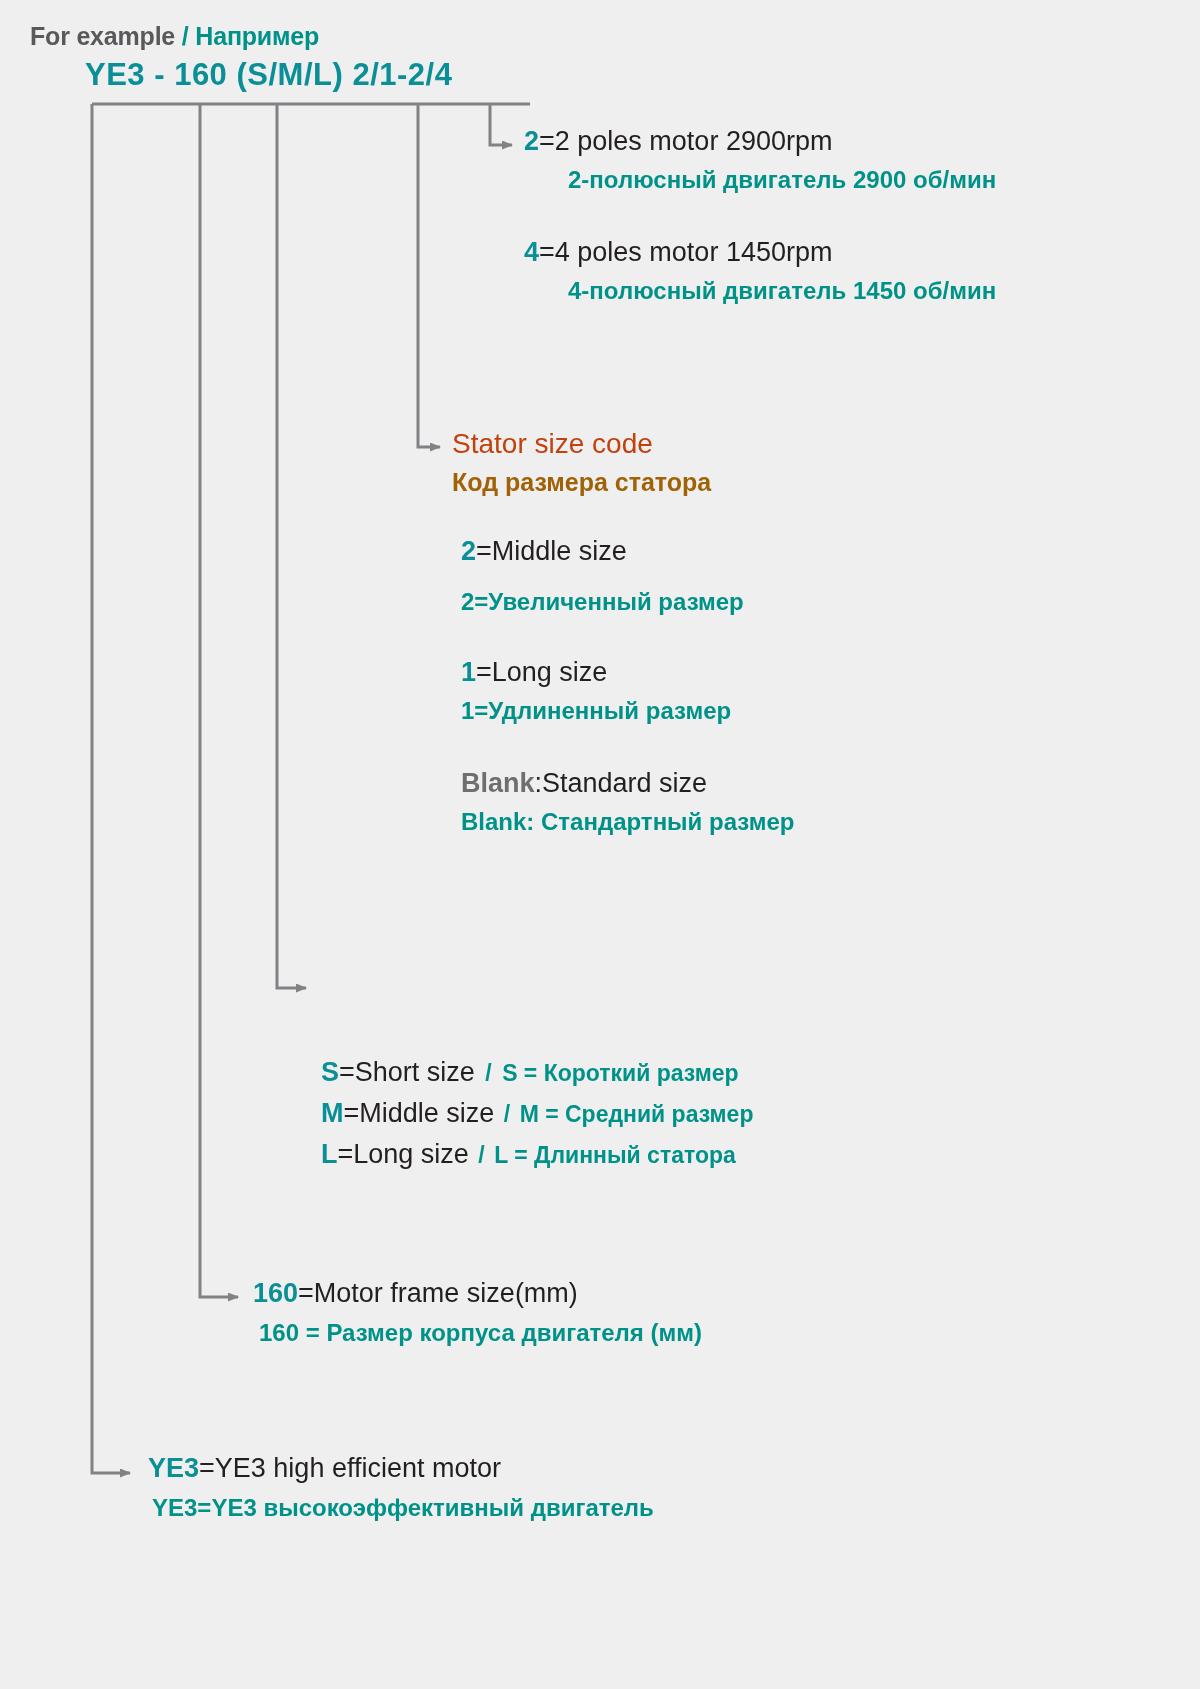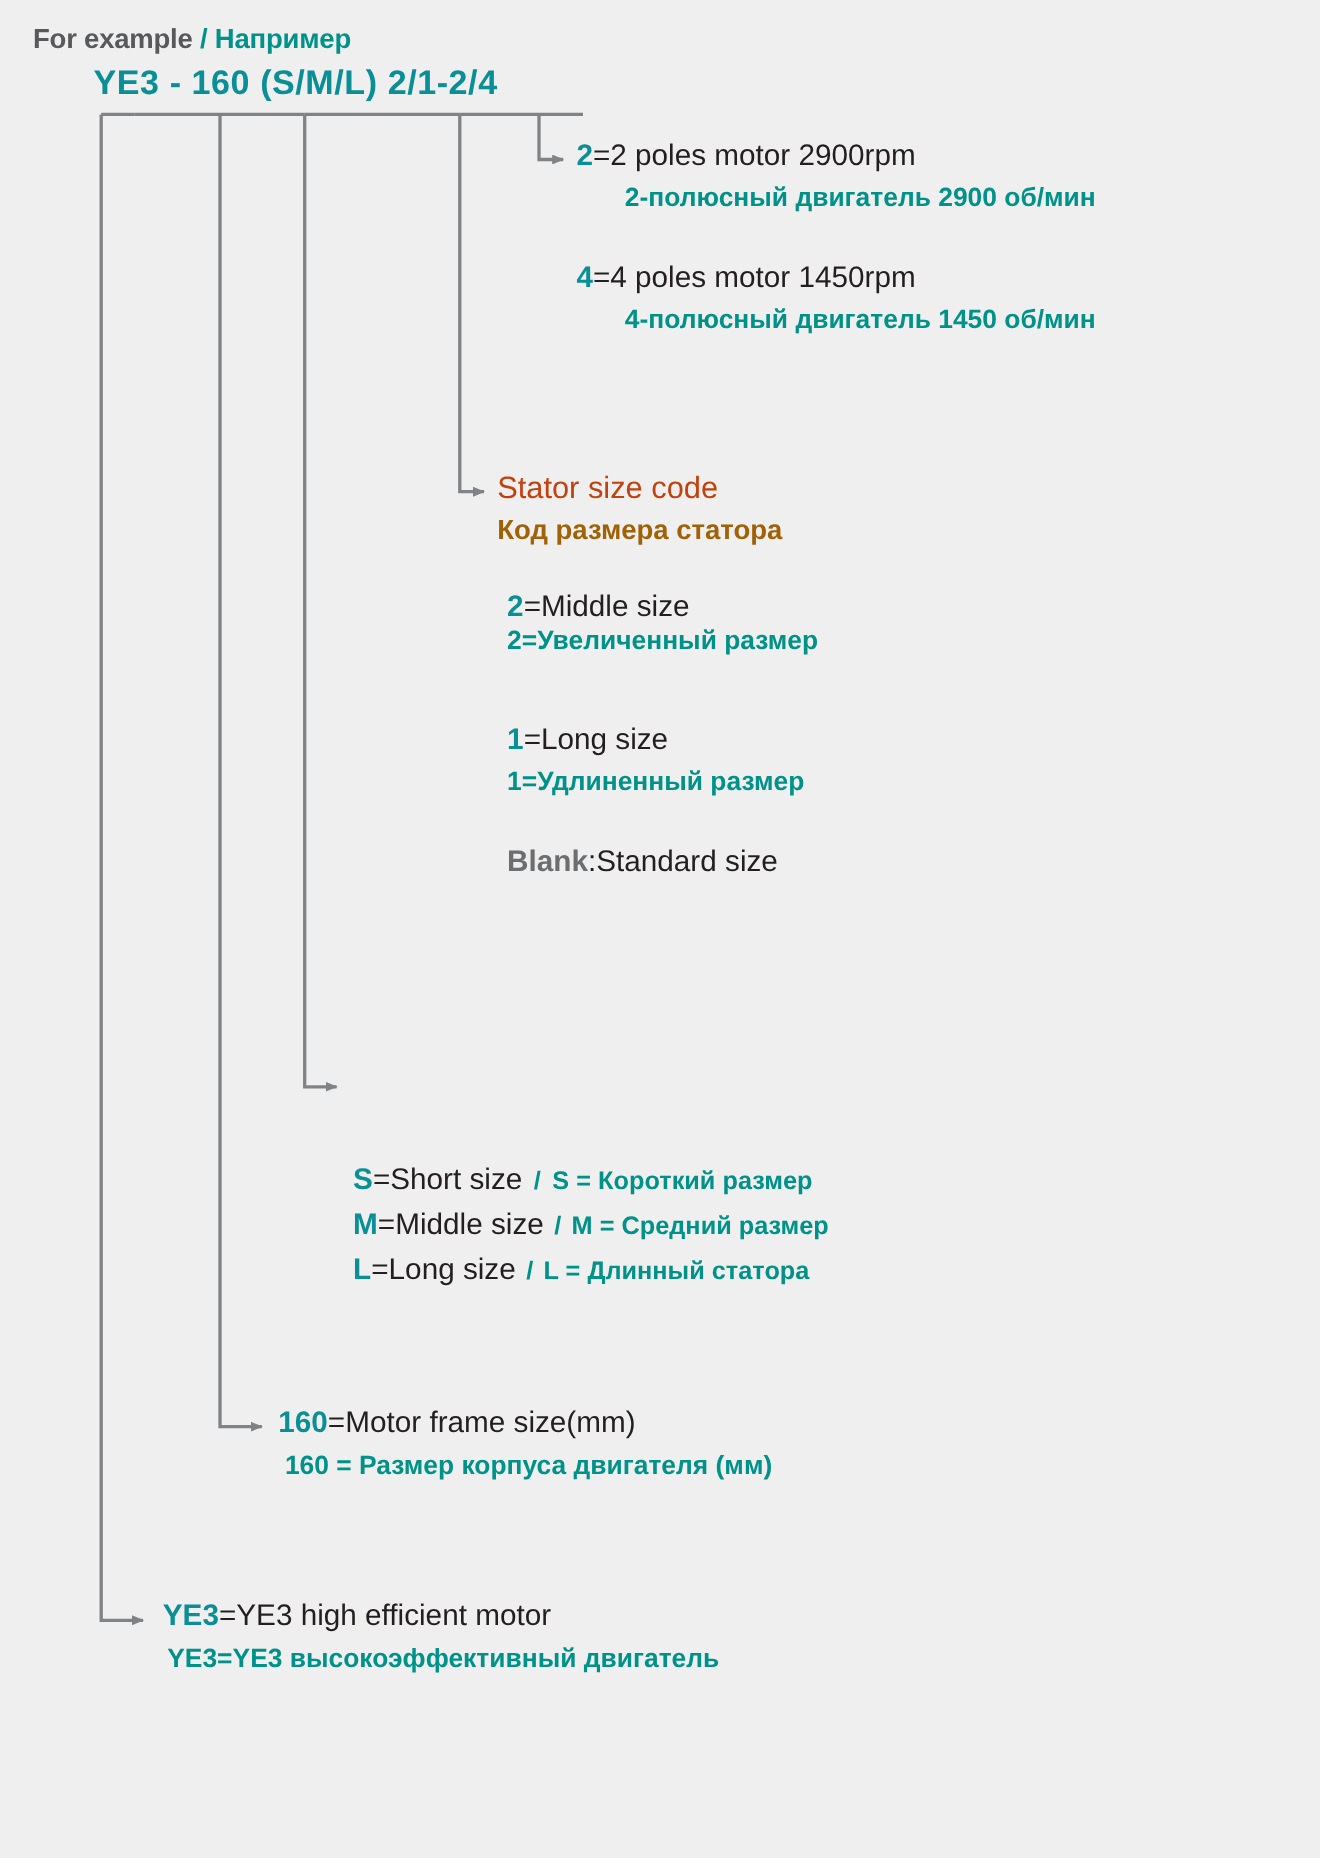--- a/index.html
+++ b/index.html
@@ -95,34 +95,35 @@
 
   <div class="block" style="left:452px;top:428px;">
     <div class="head-en">Stator size code</div>
     <div class="head-ru" style="margin-top:8px;">Код размера статора</div>
   </div>
 
   <div class="block" style="left:461px;top:536px;">
     <div class="en-line">
       <span class="code">2</span><span>=Middle size</span>
     </div>
-    <div class="ru-line" style="margin-top:1px;text-align:center;">2=Увеличенный размер</div>
+    <div class="ru-line" style="margin-top:20px;text-align:center;">2=Увеличенный размер</div>
   </div>
 
   <div class="block" style="left:461px;top:657px;">
     <div class="en-line">
       <span class="code">1</span><span>=Long size</span>
     </div>
     <div class="ru-line" style="margin-top:8px;">1=Удлиненный размер</div>
   </div>
 
   <div class="block" style="left:461px;top:768px;">
     <div class="en-line">
       <span class="code-gray">Blank</span><span>:Standard size</span>
     </div>
+    <div class="ru-line" style="margin-top:8px;">Blank: Стандартный размер</div>
   </div>
 
 
   <div class="block" style="left:321px;top:1057px;">
     <span class="code" style="font-size:27px;">S</span><span class="en-line" style="display:inline;">=Short size</span>
     <span class="inline-sep" style="margin:0 6px;">/</span>
     <span class="inline-ru">S = Короткий размер</span>
   </div>
 
   <div class="block" style="left:321px;top:1098px;">

